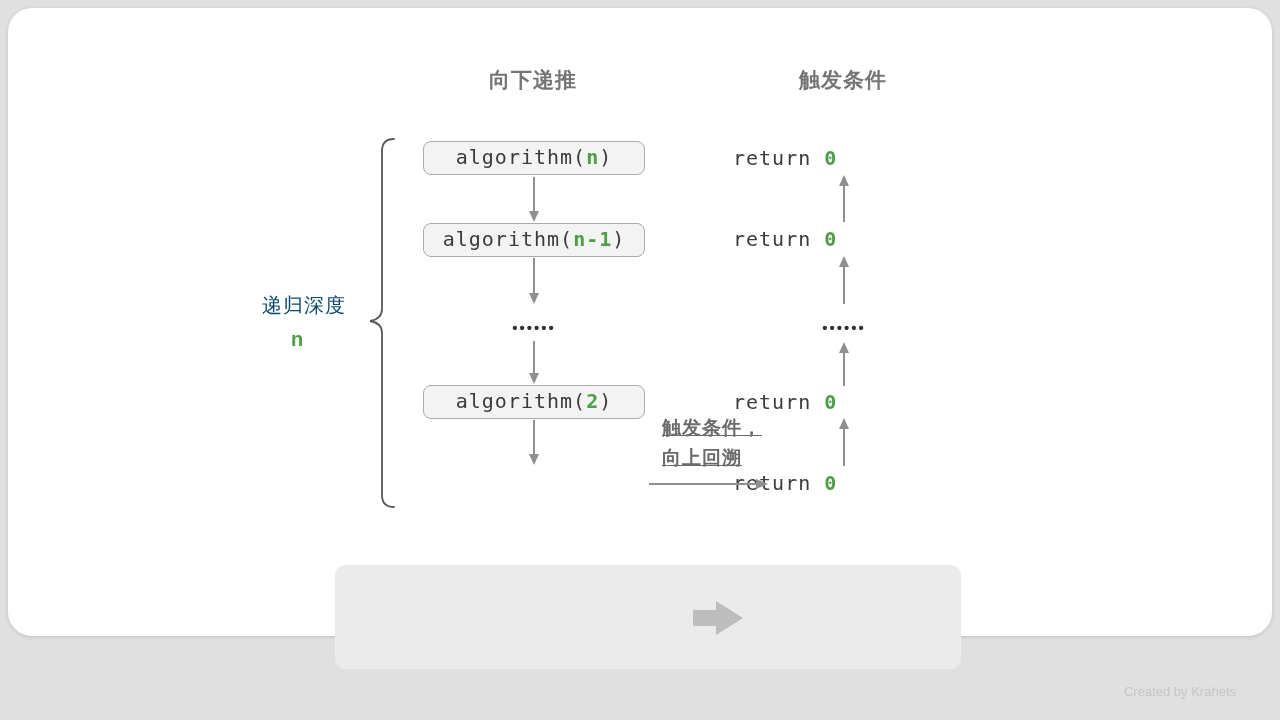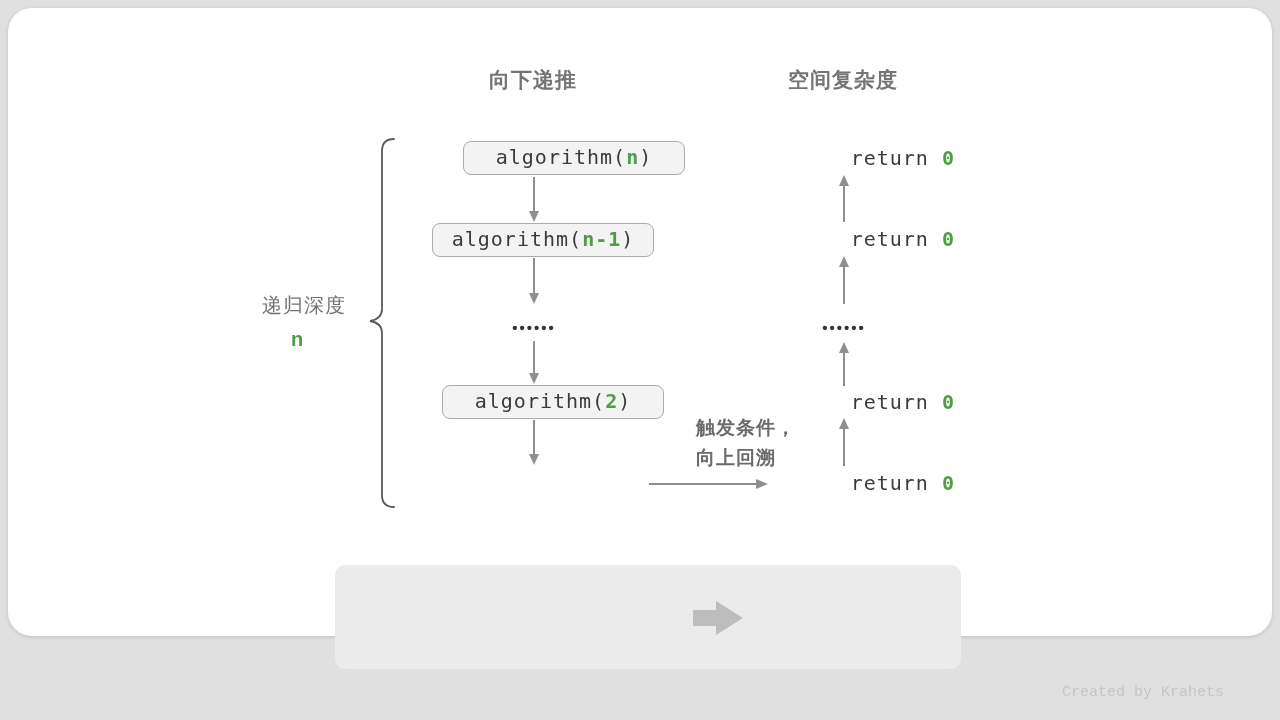--- a/index.html
+++ b/index.html
@@ -22,21 +22,21 @@
     font-size:21px; font-weight:bold; color:#757575;
     width:220px; text-align:center; letter-spacing:1px;
   }
   .code-box {
     left:415px; width:222px; height:34px;
     background:#f3f3f3; border:1.5px solid #ababab; border-radius:8px;
     font-family:"DejaVu Sans Mono", monospace; font-size:20px; letter-spacing:1px;
     color:#3b3b3b; text-align:center; line-height:30px;
   }
   .ret-row {
-    width:222px; text-align:right;
+    width:222px; text-align:left;
     font-family:"DejaVu Sans Mono", monospace; font-size:20px; letter-spacing:1px;
     color:#3b3b3b; line-height:26px;
   }
   .dots {
     width:222px; text-align:center; font-size:15px; font-weight:bold;
     color:#333; letter-spacing:2px; line-height:18px;
   }
   
   .arrow-v { display:flex; flex-direction:column; align-items:center; width:12px; }
   .arrow-v .shaft { width:2.5px; background:#8f8f8f; flex:1; }
@@ -44,61 +44,61 @@
     border-left:5.5px solid transparent; border-right:5.5px solid transparent;
     border-top:11px solid #8f8f8f; }
   .arrow-v .head-up { width:0; height:0;
     border-left:5.5px solid transparent; border-right:5.5px solid transparent;
     border-bottom:11px solid #8f8f8f; }
   .arrow-h { display:flex; flex-direction:row; align-items:center; height:12px; }
   .arrow-h .shaft { height:2.5px; background:#8f8f8f; flex:1; }
   .arrow-h .head-right { width:0; height:0;
     border-top:5.5px solid transparent; border-bottom:5.5px solid transparent;
     border-left:12px solid #8f8f8f; }
-  .depth-label { font-size:20px; color:#737373; width:120px; text-align:center; letter-spacing:1px; }
+  .depth-label { font-size:20px; color:#0c4a6e; width:120px; text-align:center; letter-spacing:1px; }
   .depth-var { font-size:20px; width:120px; text-align:center; }
   .trigger { font-size:19px; font-weight:bold; color:#6b6b6b; line-height:30px; letter-spacing:1px; }
   .summary-box {
     left:327px; top:557px; width:626px; height:104px;
     background:#ebebeb; border-radius:10px;
   }
   .sum-left { left:30px; top:18px; width:370px; text-align:center;
     font-size:21px; color:#3f3f3f; line-height:38px; }
   .sum-right { left:430px; top:18px; width:180px; text-align:center; line-height:38px; }
   .sum-title { font-size:21px; font-weight:bold; color:#3b3b3b; letter-spacing:1px; }
   .sum-value { font-size:21px; font-weight:bold; color:#177fd0; letter-spacing:1px; }
   .sum-code { font-family:"DejaVu Sans Mono", monospace; }
   .credit {
-    right:48px; top:676px;
-    font-family:Liberation Mono, monospace; font-size:15px; color:#c5c5c5;
+    right:36px; top:676px;
+    font-family:Liberation Sans, sans-serif; font-size:13px; color:#c5c5c5;
   }
 </style>
 </head>
 <body>
 
 <div class="card">
 
   <div class="abs col-header" style="left:415px; top:58px;">向下递推</div>
-  <div class="abs col-header" style="left:725px; top:58px;">空间复杂度</div>
+  <div class="abs col-header" style="left:725px; top:58px;">触发条件</div>
 
   <div class="abs depth-label" style="left:236px; top:284px;">递归深度</div>
   <div class="abs depth-var" style="left:229px; top:320px;"><span class="g">n</span></div>
 
   <svg class="abs" style="left:350px; top:125px;" width="50" height="385" viewBox="0 0 50 385">
     <path d="M 36 6 Q 24 6 24 18 L 24 176 Q 24 186 12 188 Q 24 190 24 200 L 24 362 Q 24 374 36 374" fill="none" stroke="#5a5a5a" stroke-width="1.8" stroke-linecap="round"></path>
   </svg>
 
-  <div class="abs code-box" style="top:133px;margin-left:40px;">
+  <div class="abs code-box" style="top:133px;">
     <span>algorithm(</span><span class="g">n</span><span>)</span>
   </div>
-  <div class="abs code-box" style="top:215px;margin-left:9px;">
+  <div class="abs code-box" style="top:215px;">
     <span>algorithm(</span><span class="g">n-1</span><span>)</span>
   </div>
   <div class="abs dots" style="left:415px; top:311px;">••••••</div>
-  <div class="abs code-box" style="top:377px;margin-left:19px;">
+  <div class="abs code-box" style="top:377px;">
     <span>algorithm(</span><span class="g">2</span><span>)</span>
   </div>
 
   <div class="abs arrow-v" style="left:520px; top:169px; height:45px;">
       <div class="shaft"></div>
       <div class="head-down"></div>
     </div>
   <div class="abs arrow-v" style="left:520px; top:250px; height:46px;">
       <div class="shaft"></div>
       <div class="head-down"></div>
@@ -136,21 +136,21 @@
     </div>
   <div class="abs arrow-v" style="left:830px; top:334px; height:44px;">
       <div class="head-up"></div>
       <div class="shaft"></div>
     </div>
   <div class="abs arrow-v" style="left:830px; top:410px; height:48px;">
       <div class="head-up"></div>
       <div class="shaft"></div>
     </div>
 
-  <div class="abs trigger" style="left:688px; top:405px;">
+  <div class="abs trigger" style="left:654px; top:405px;text-decoration:underline;">
     <div>触发条件，</div>
     <div>向上回溯</div>
   </div>
 
   <div class="abs arrow-h" style="left:641px; top:470px; width:119px;">
     <div class="shaft"></div>
       <div class="head-right"></div>
   </div>
 
   <div class="abs summary-box">

